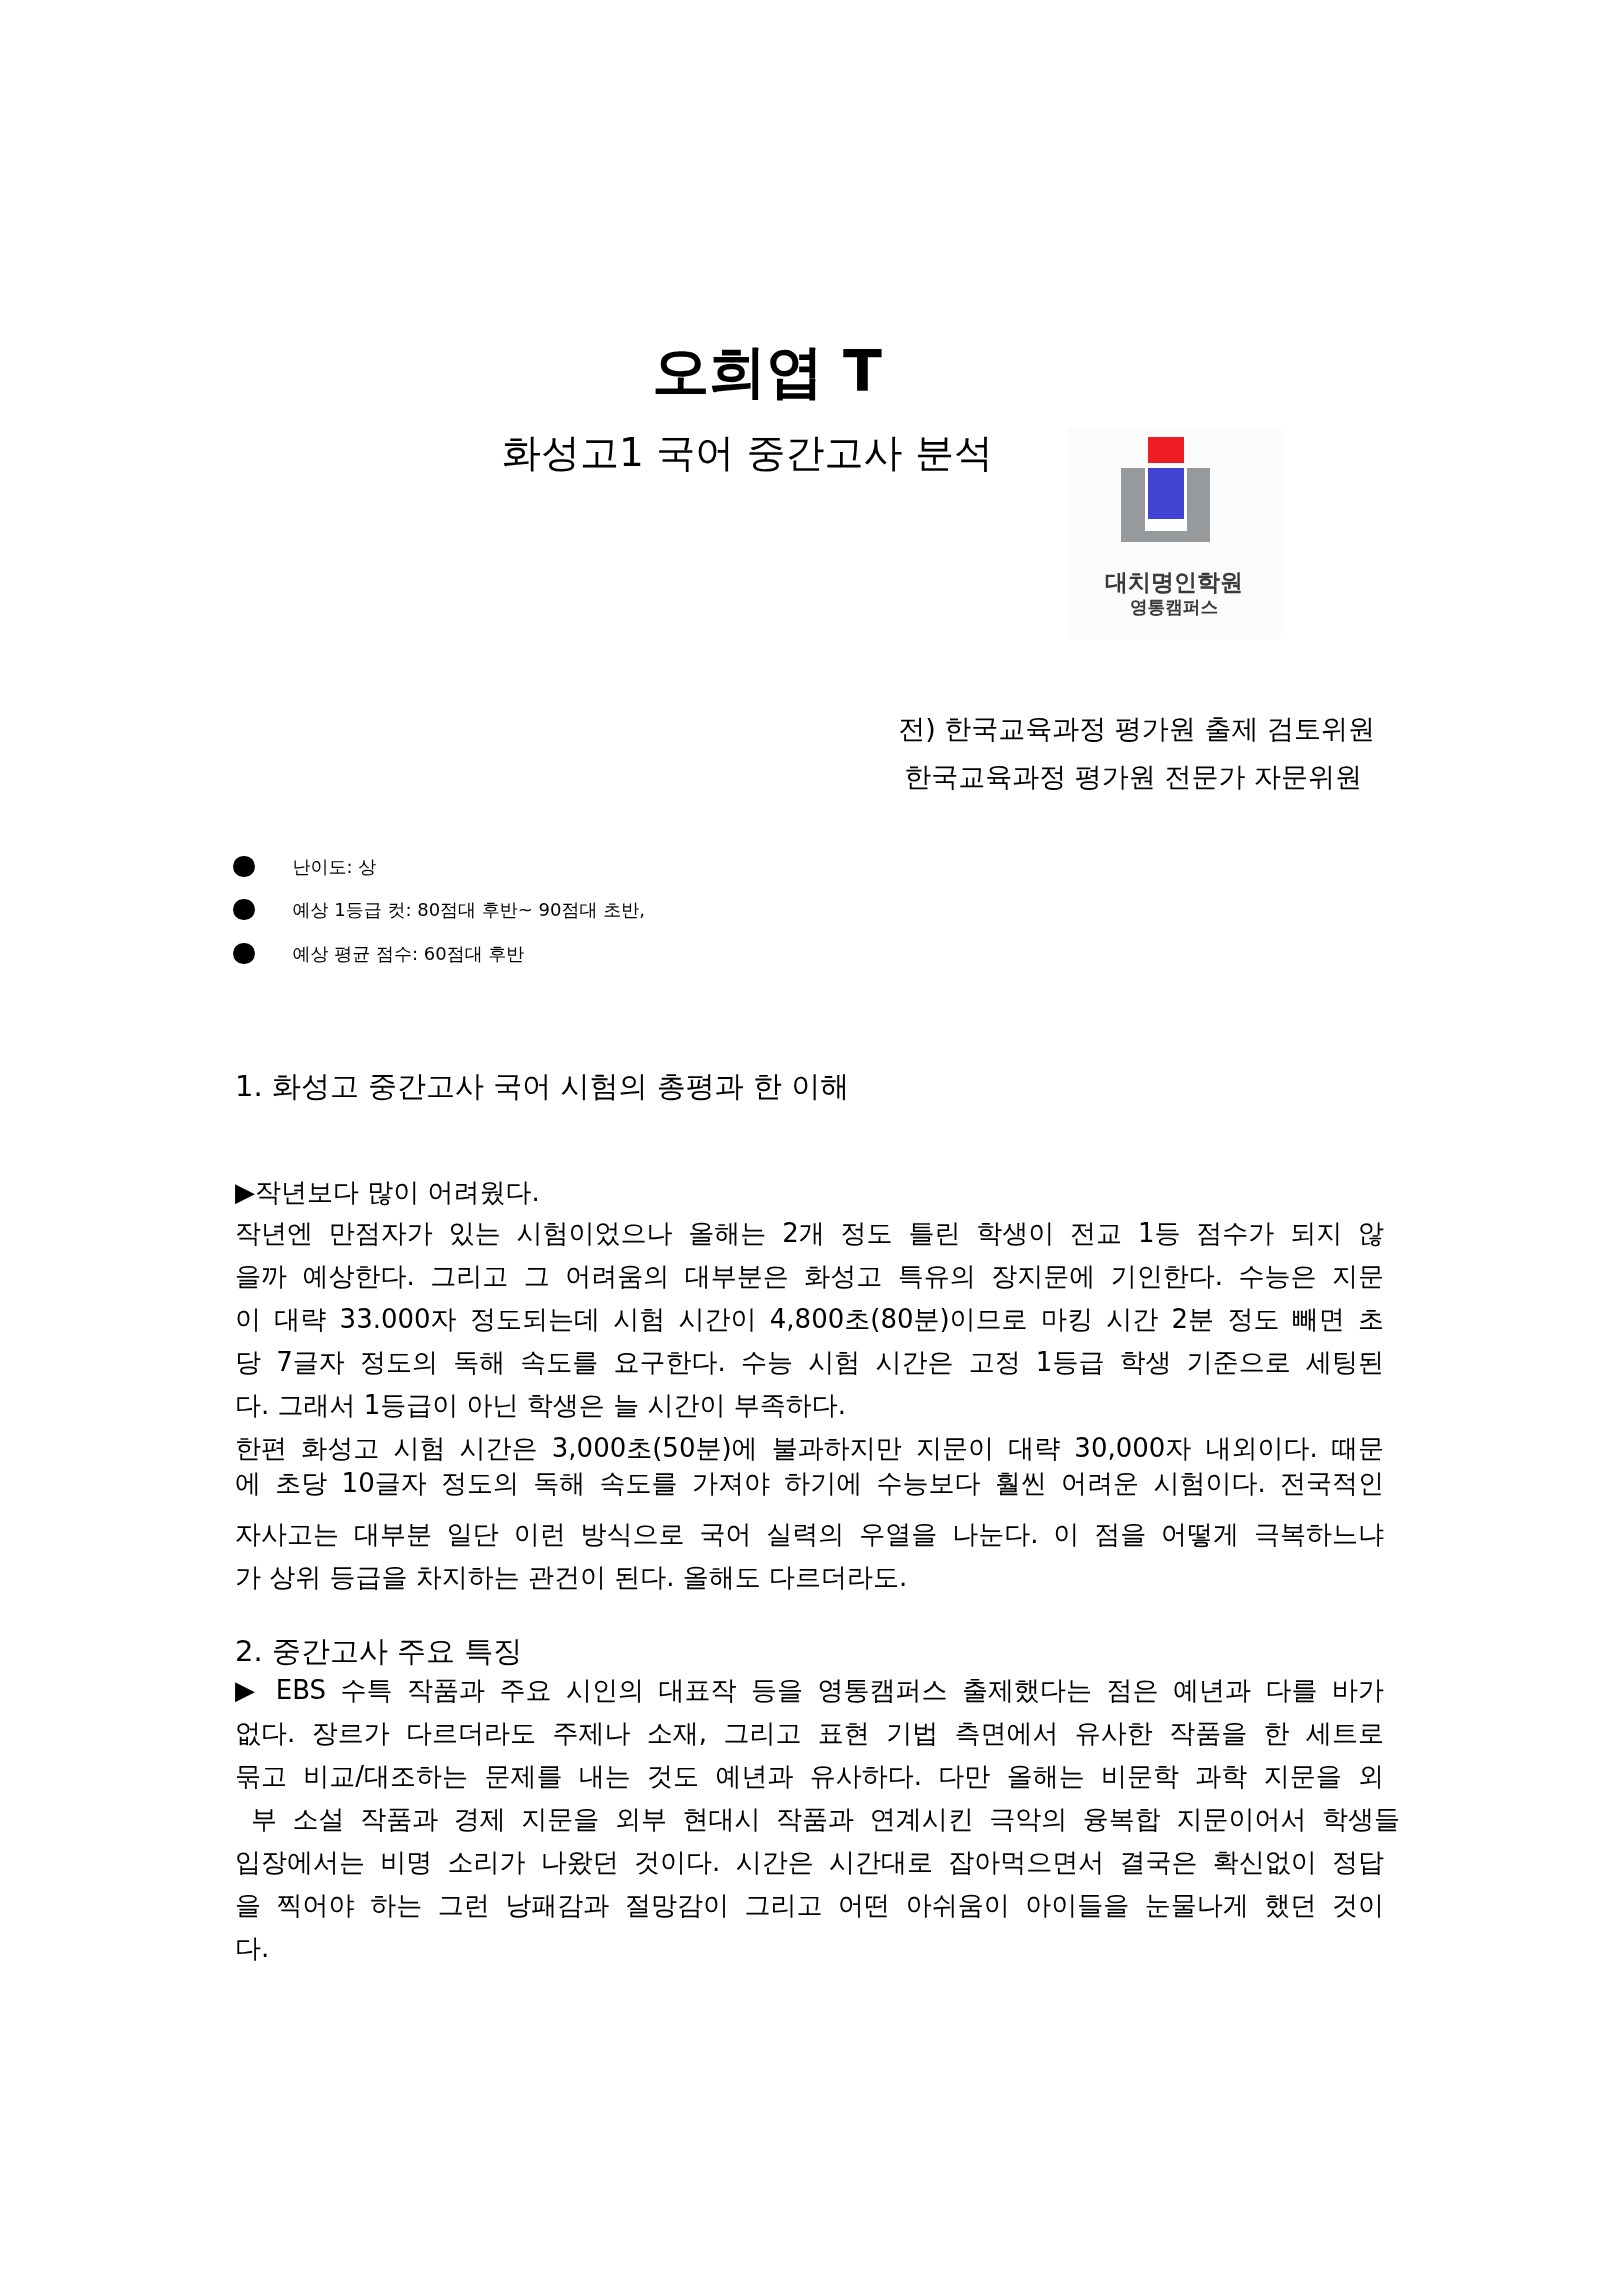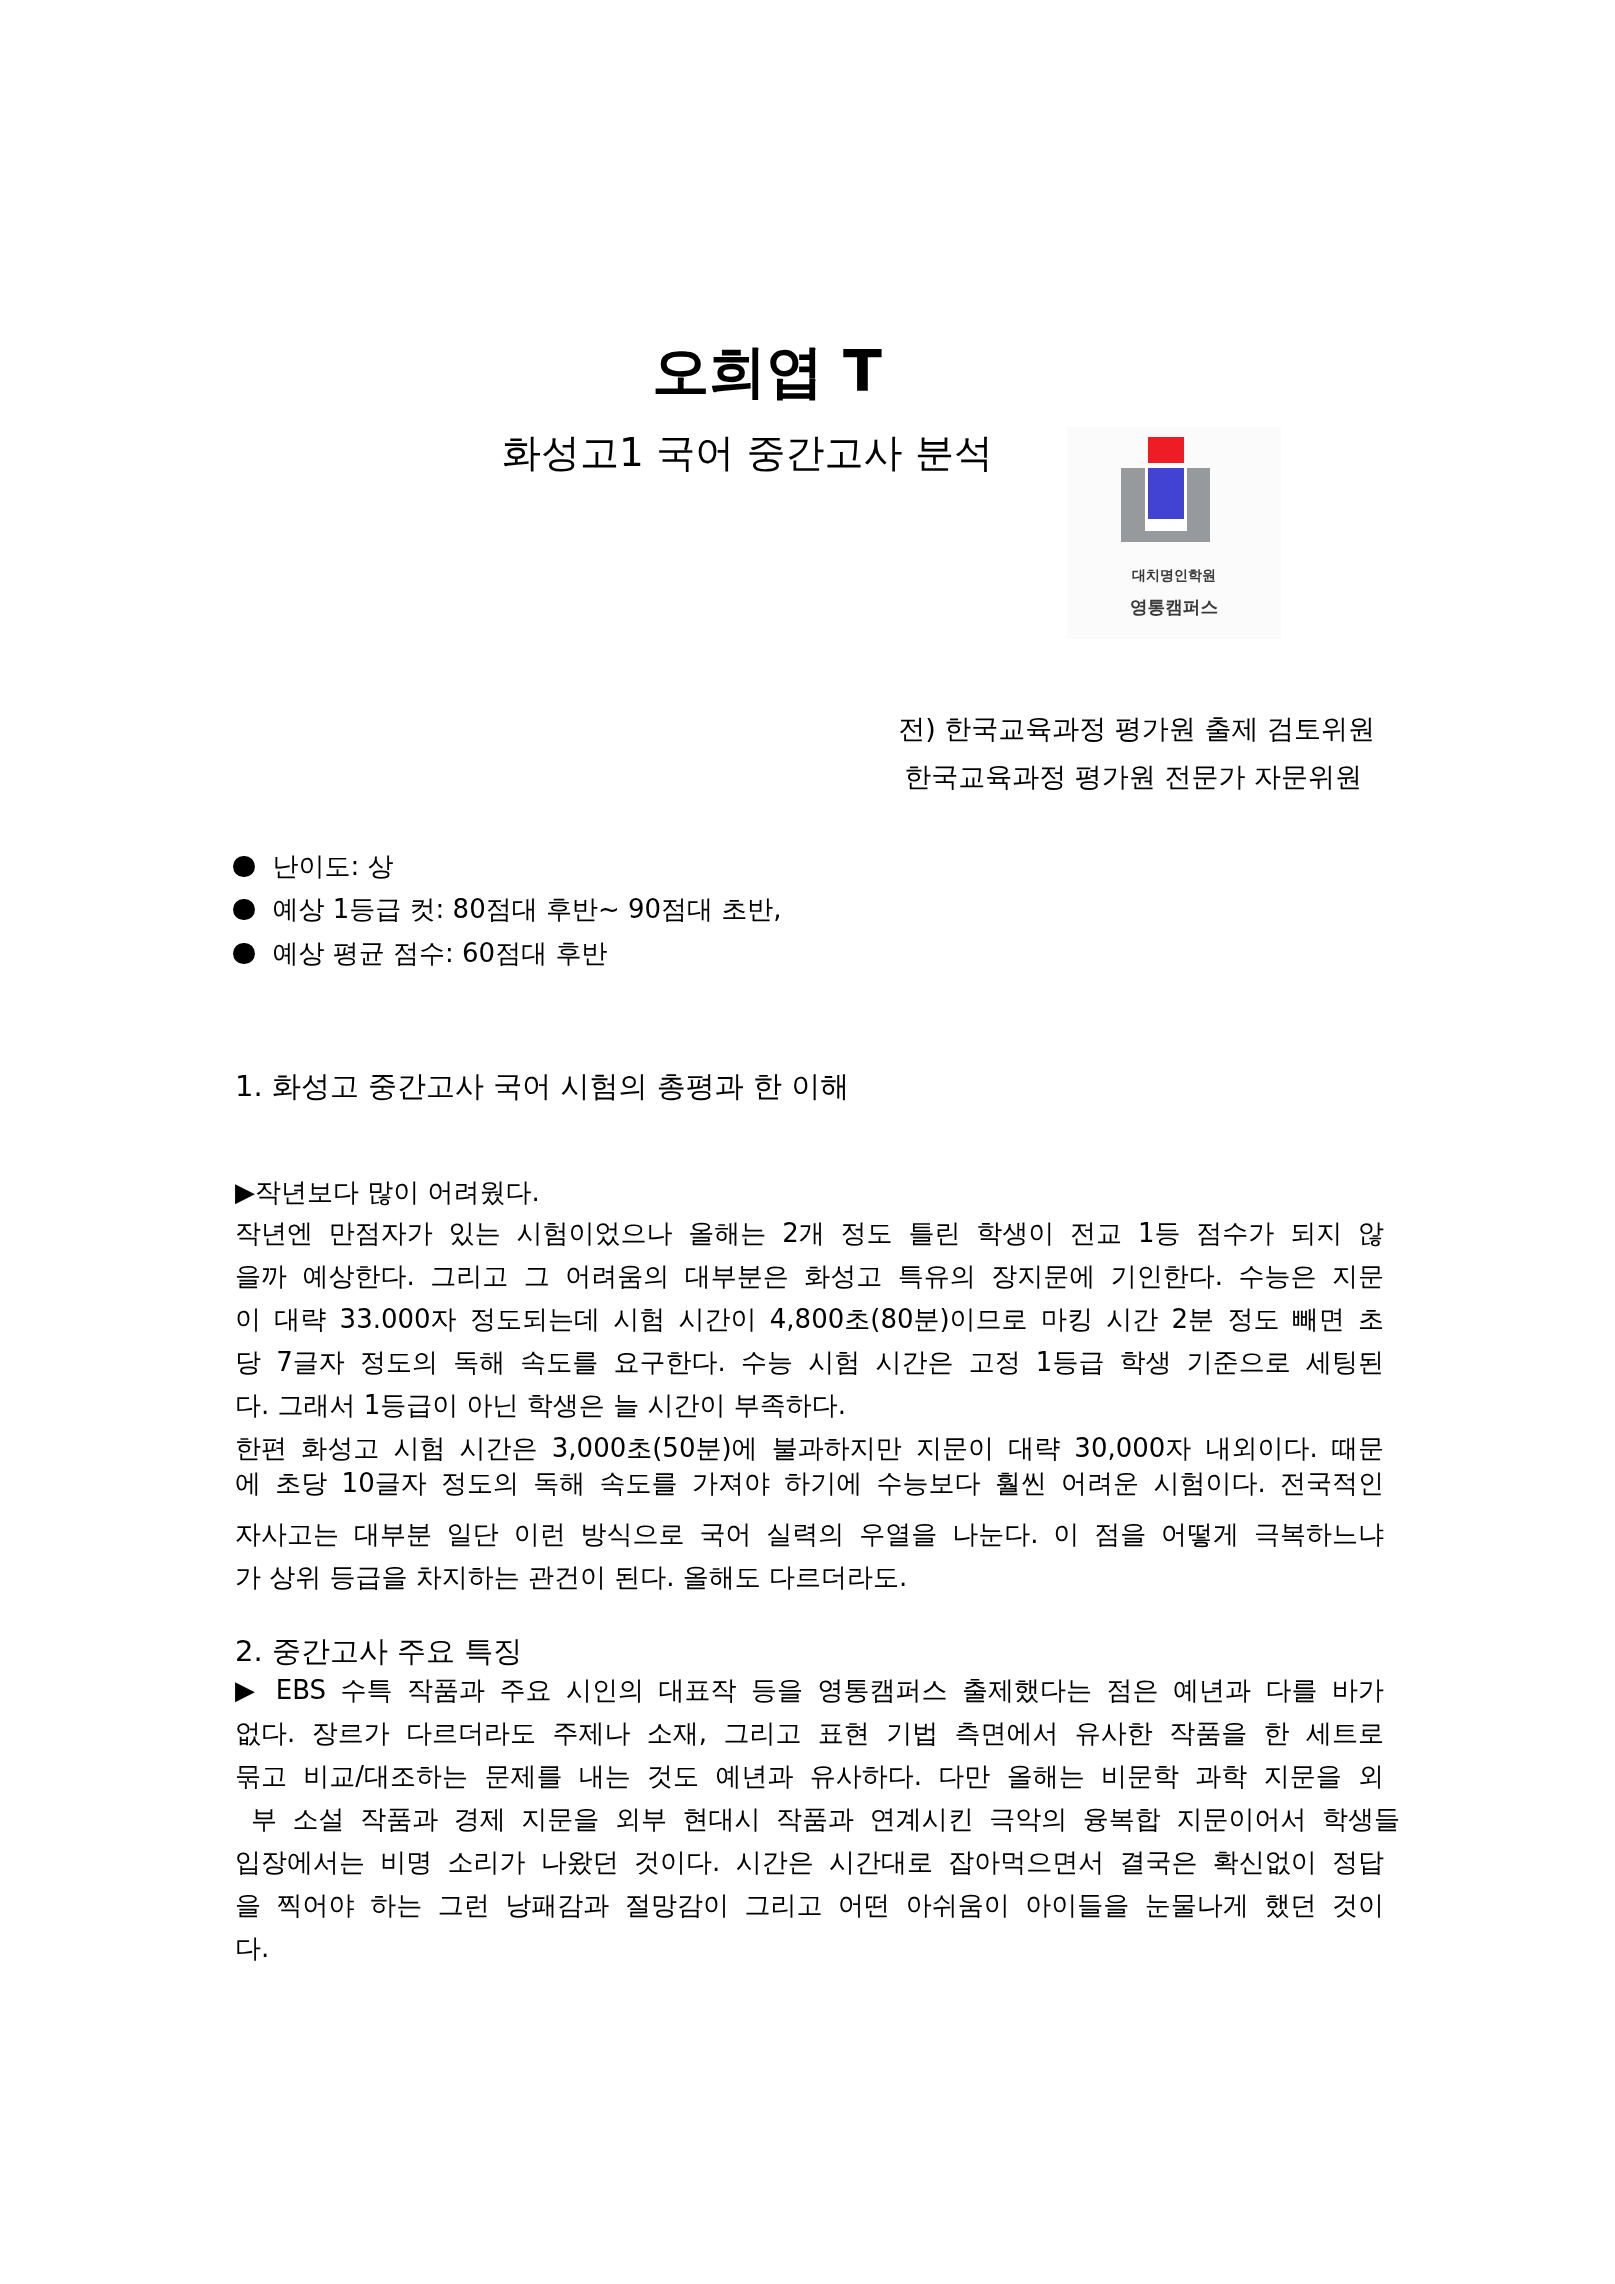--- a/index.html
+++ b/index.html
@@ -6,24 +6,24 @@
   body { width: 1616px; height: 2284px; position: relative; overflow: hidden;
          font-family: "DejaVu Sans", "Liberation Sans", sans-serif; color: #000; }
   .abs { position: absolute; white-space: nowrap; }
   .title { left: 0; width: 1534px; top: 339px; text-align: center; font-size: 57px; font-weight: bold; line-height: 65px; }
   .subtitle { left: 502px; top: 427px; font-size: 39px; line-height: 52px; }
   .logo { left: 1067px; top: 427px; width: 214px; height: 212px; background: #fbfbfb; }
   .logo .gray { position: absolute; left: 54px; top: 41px; width: 89px; height: 74px; background: #969a9d; }
   .logo .gap { position: absolute; left: 78px; top: 41px; width: 42px; height: 63px; background: #ffffff; }
   .logo .blue { position: absolute; left: 81px; top: 41px; width: 36px; height: 51px; background: #4343d3; }
   .logo .red { position: absolute; left: 81px; top: 9.8px; width: 36px; height: 26px; background: #ee1c24; }
-  .logo .name1 { position: absolute; left: 0; width: 214px; top: 140px; text-align: center; font-size: 14px; font-weight: bold; color: #3a3a3a; }
+  .logo .name1 { position: absolute; left: 0; width: 214px; top: 140px; text-align: center; font-size: 23px; font-weight: bold; color: #3a3a3a; }
   .logo .name2 { position: absolute; left: 0; width: 214px; top: 168px; text-align: center; font-size: 17.6px; font-weight: bold; color: #3a3a3a; }
   .author { right: 241px; font-size: 27px; line-height: 37px; }
-  .bullet-row { left: 233px; font-size: 26px; line-height: 35px; display: flex; align-items: center; }
+  .bullet-row { left: 233px; font-size: 18px; line-height: 35px; display: flex; align-items: center; gap: 20px; }
   .dot { width: 21.5px; height: 21.5px; border-radius: 50%; background: #000; margin-right: 18px; display: inline-block; }
   .heading { left: 235px; font-size: 29px; line-height: 39px; }
   .line { position: absolute; left: 235px; width: 1149px; font-size: 26px; line-height: 35px;
           white-space: nowrap; text-align: justify; text-align-last: justify; }
   .line.last { text-align-last: left; }
 </style>
 </head>
 <body>
 
 <div class="abs title">오희엽 T</div>

